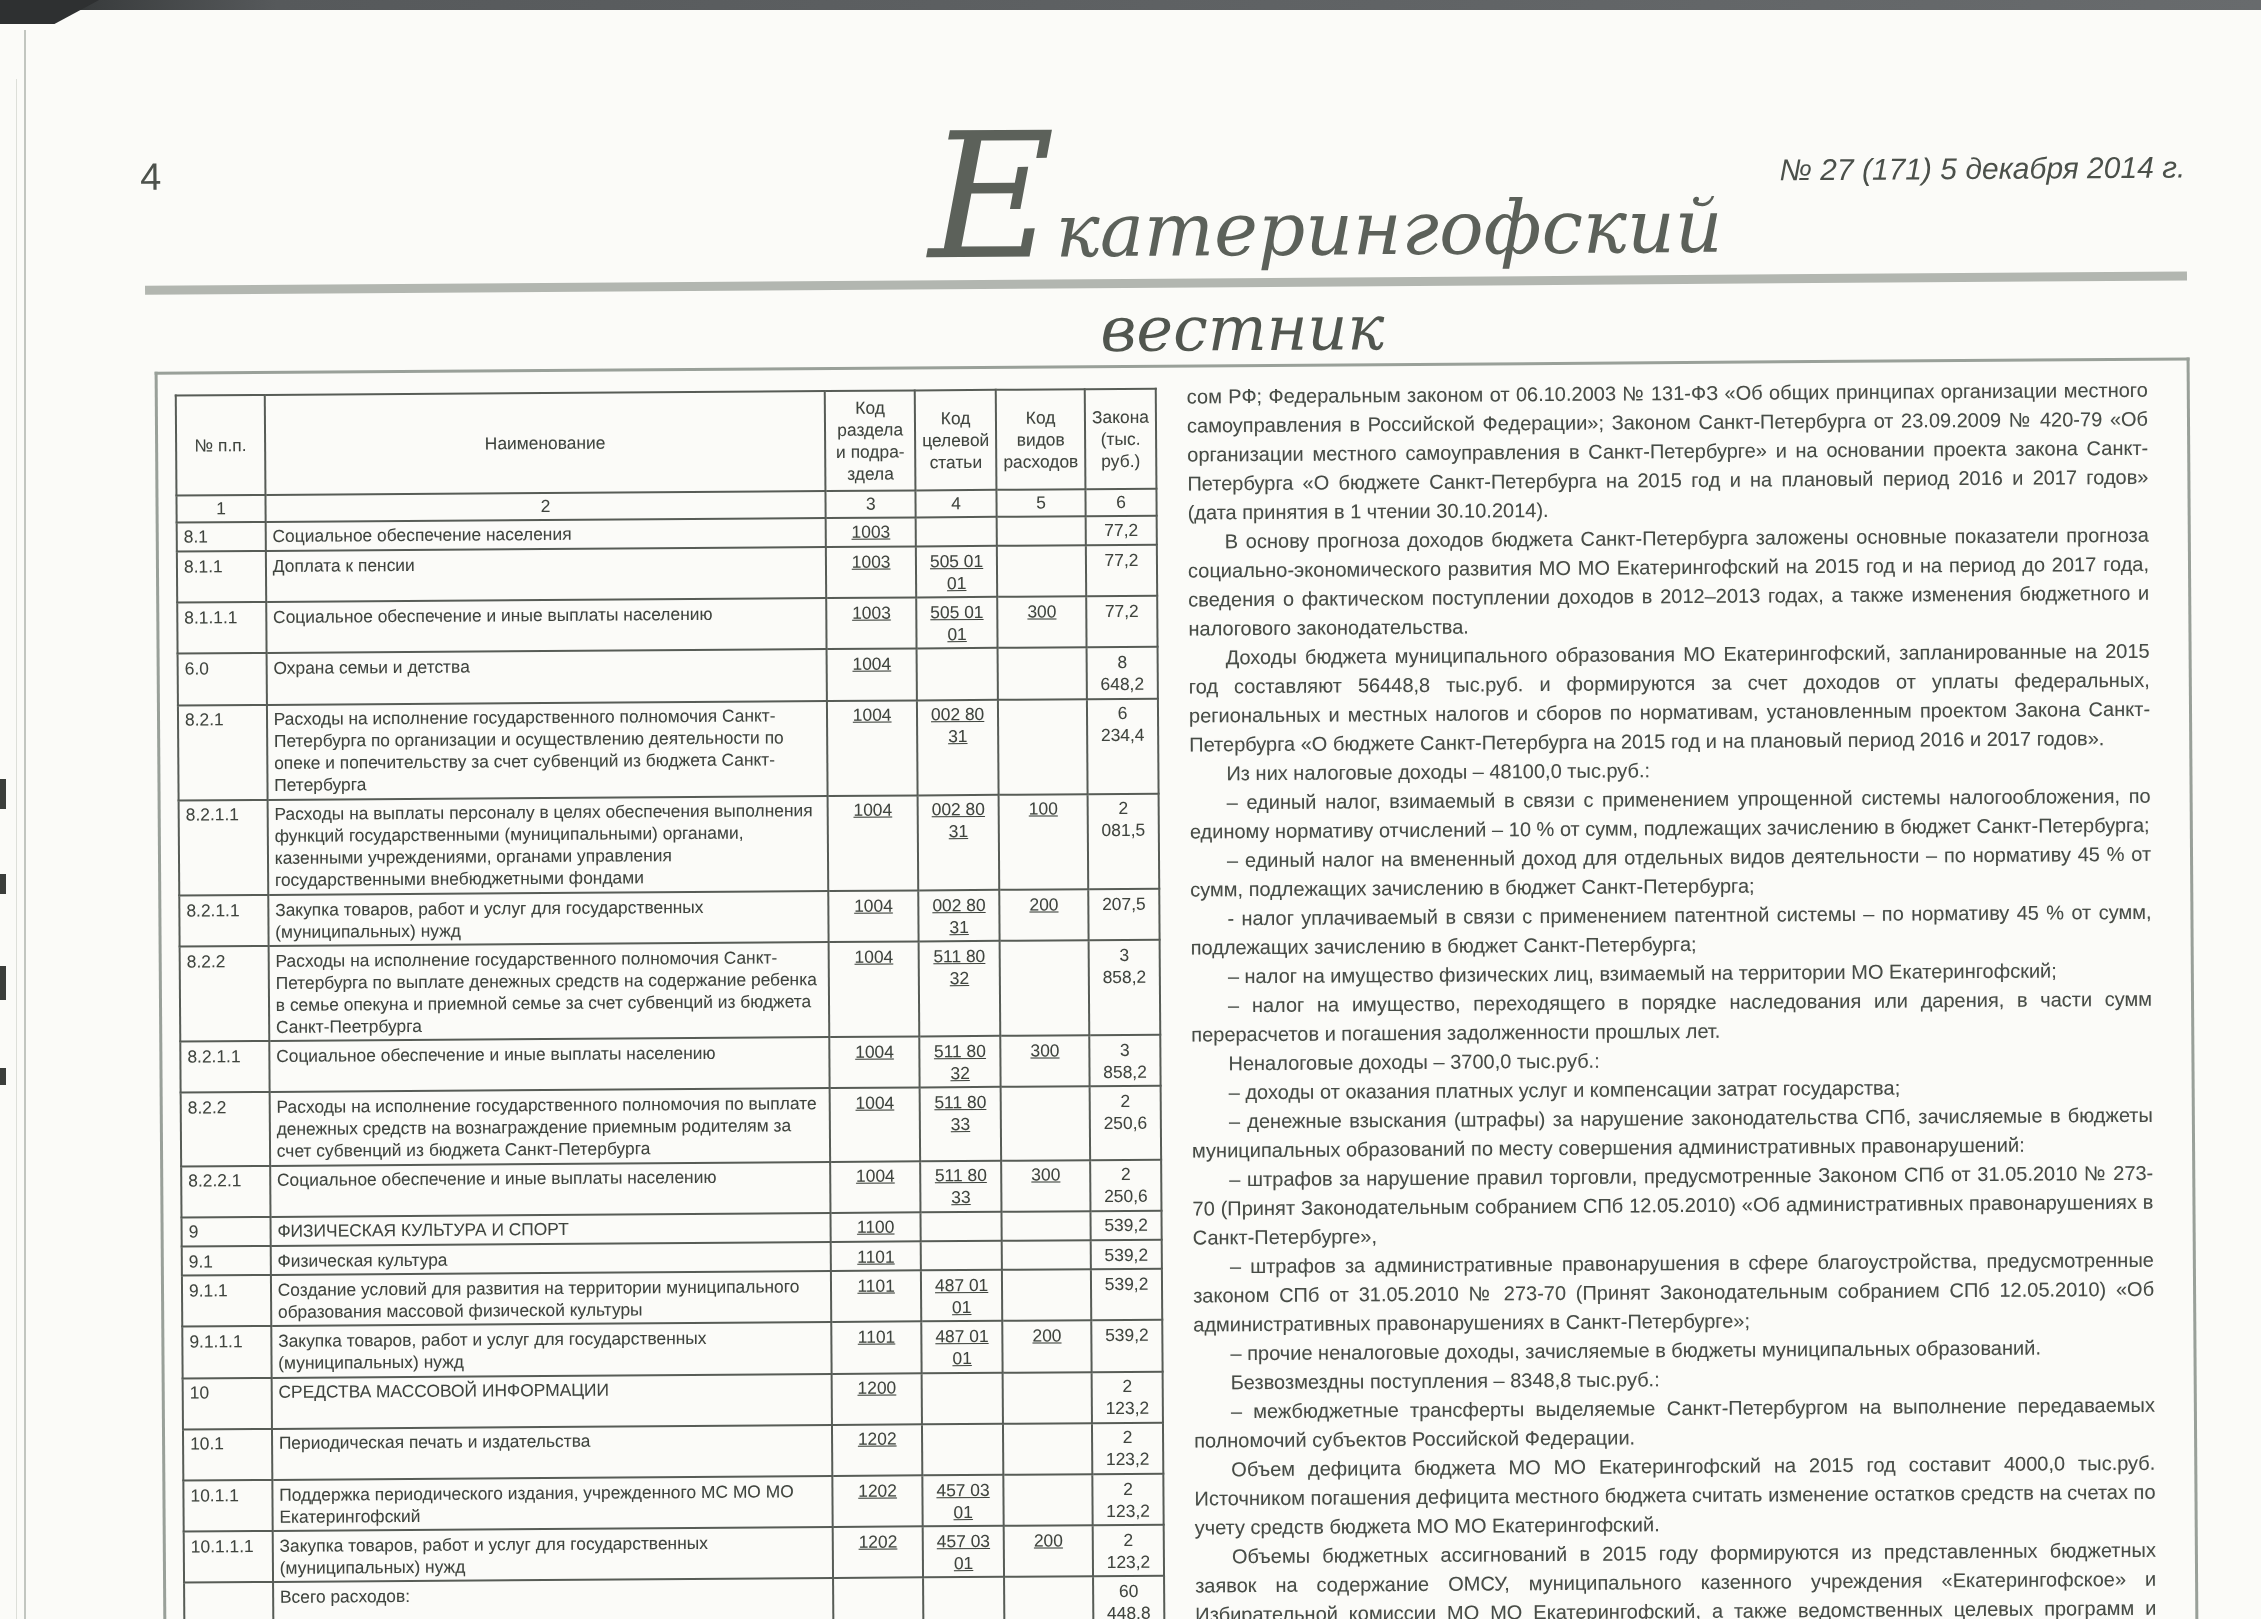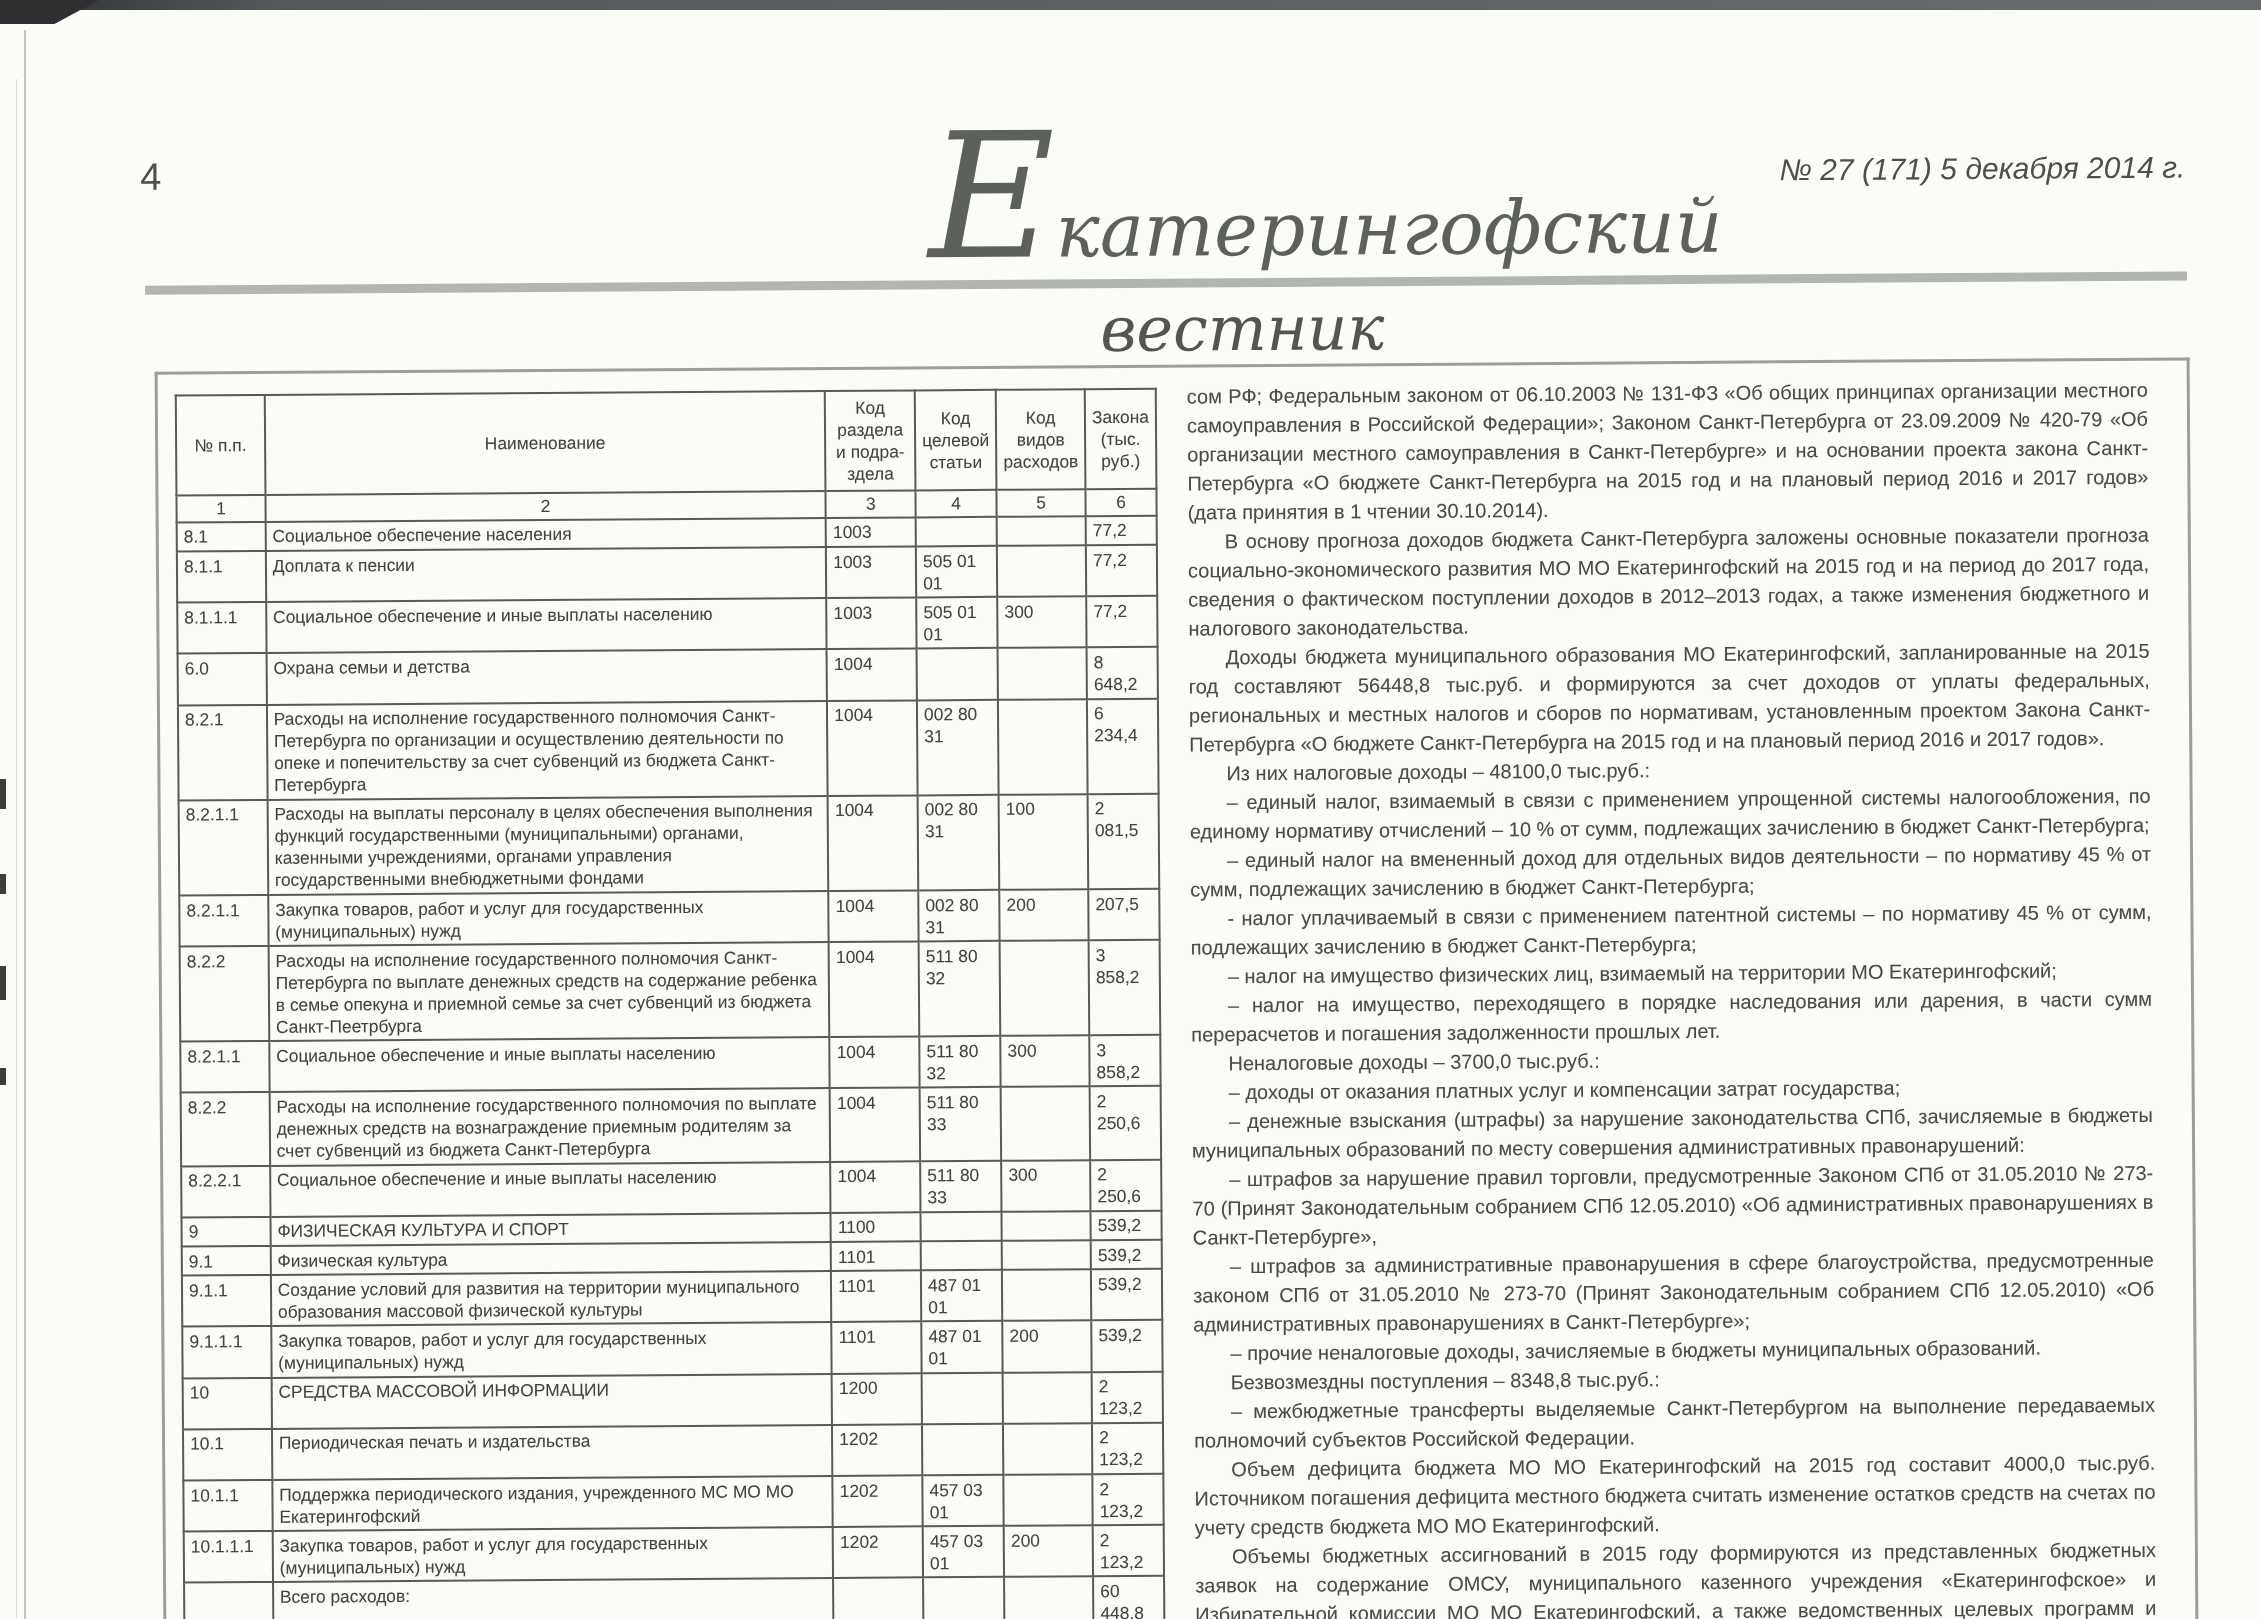--- a/index.html
+++ b/index.html
@@ -42,22 +42,22 @@
     text-shadow:0 0 0.7px rgba(70,75,70,.25);}
   .col-right p{margin:0;text-indent:37px;hyphens:auto;}
   .col-right p.noindent{text-indent:0;}
   
   table{border-collapse:collapse;width:100%;color:#3f443e;text-shadow:0 0 0.7px rgba(60,65,60,.2);}
   .expense-table{font-size:17.4px;line-height:22px;}
   .expense-table th,.expense-table td{border:2px solid #575c56;padding:2.6px 6px;}
   .expense-table thead th{font-weight:normal;text-align:center;vertical-align:middle;height:93px;}
   .expense-table tr.colnums td{text-align:center;height:20px;padding:1.3px;}
   .expense-table tbody td{vertical-align:top;}
-  .expense-table td.c{text-align:left;}
-  .expense-table td.r{text-align:left;}
+  .expense-table td.c{text-align:center;text-decoration:underline;}
+  .expense-table td.r{text-align:center;}
 </style>
 </head>
 <body>
 
 <div class="page">
   <div class="scan-strip-top"></div>
   <div class="scan-corner"></div>
   <div class="scan-left-line"></div>
   <div class="scan-left-line2"></div>
   <div class="scan-tick t1"></div>

